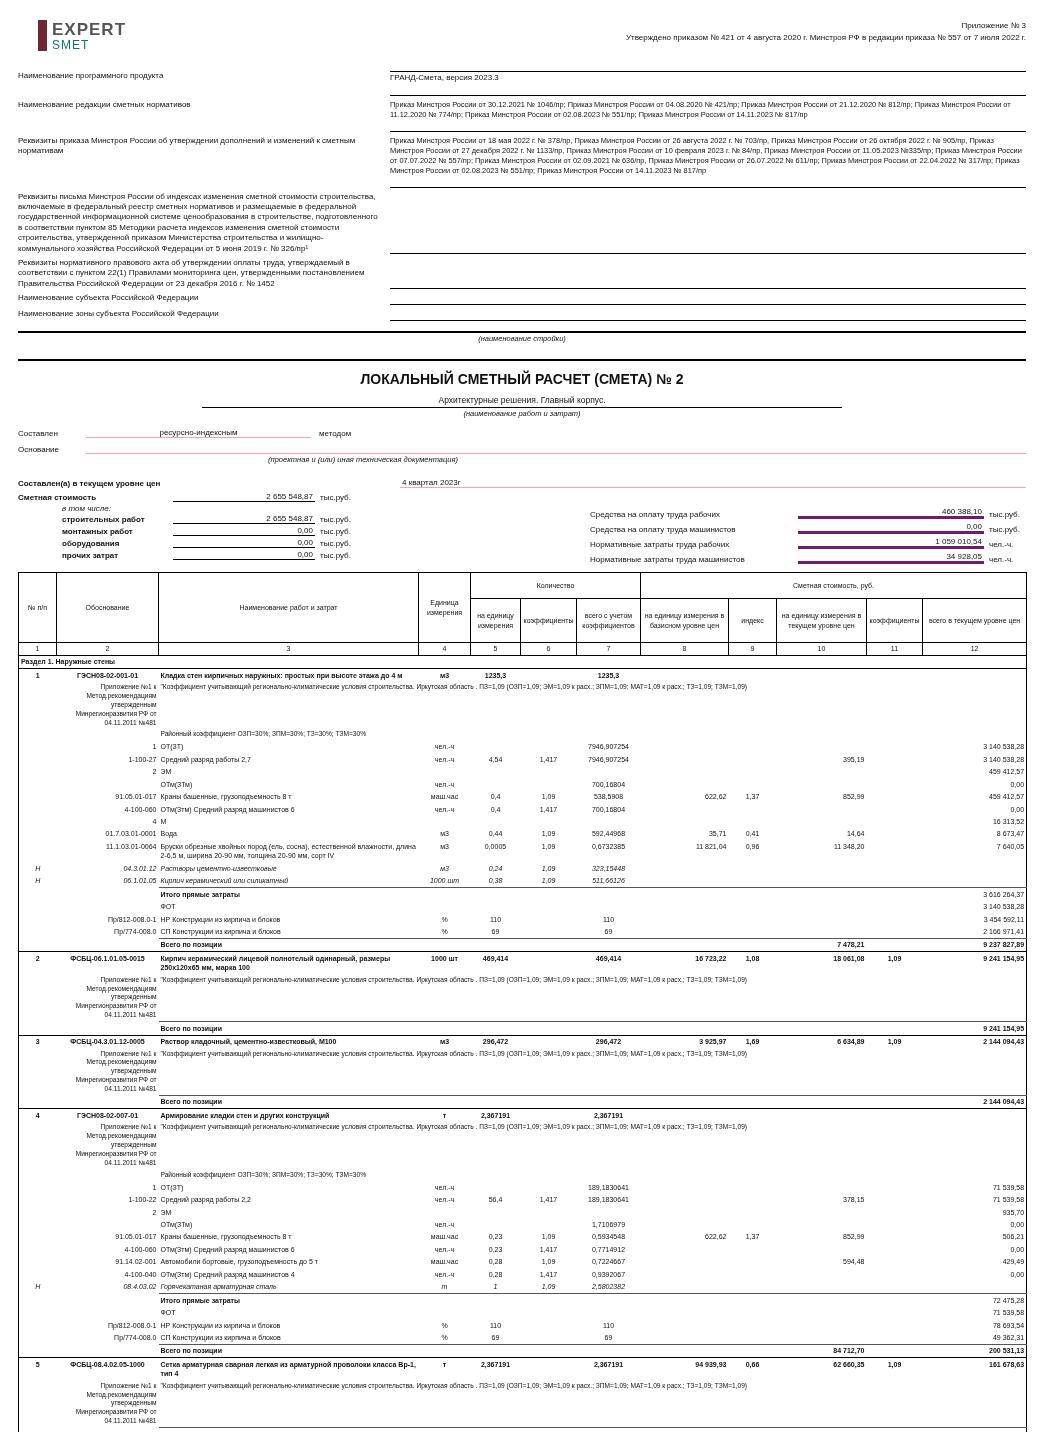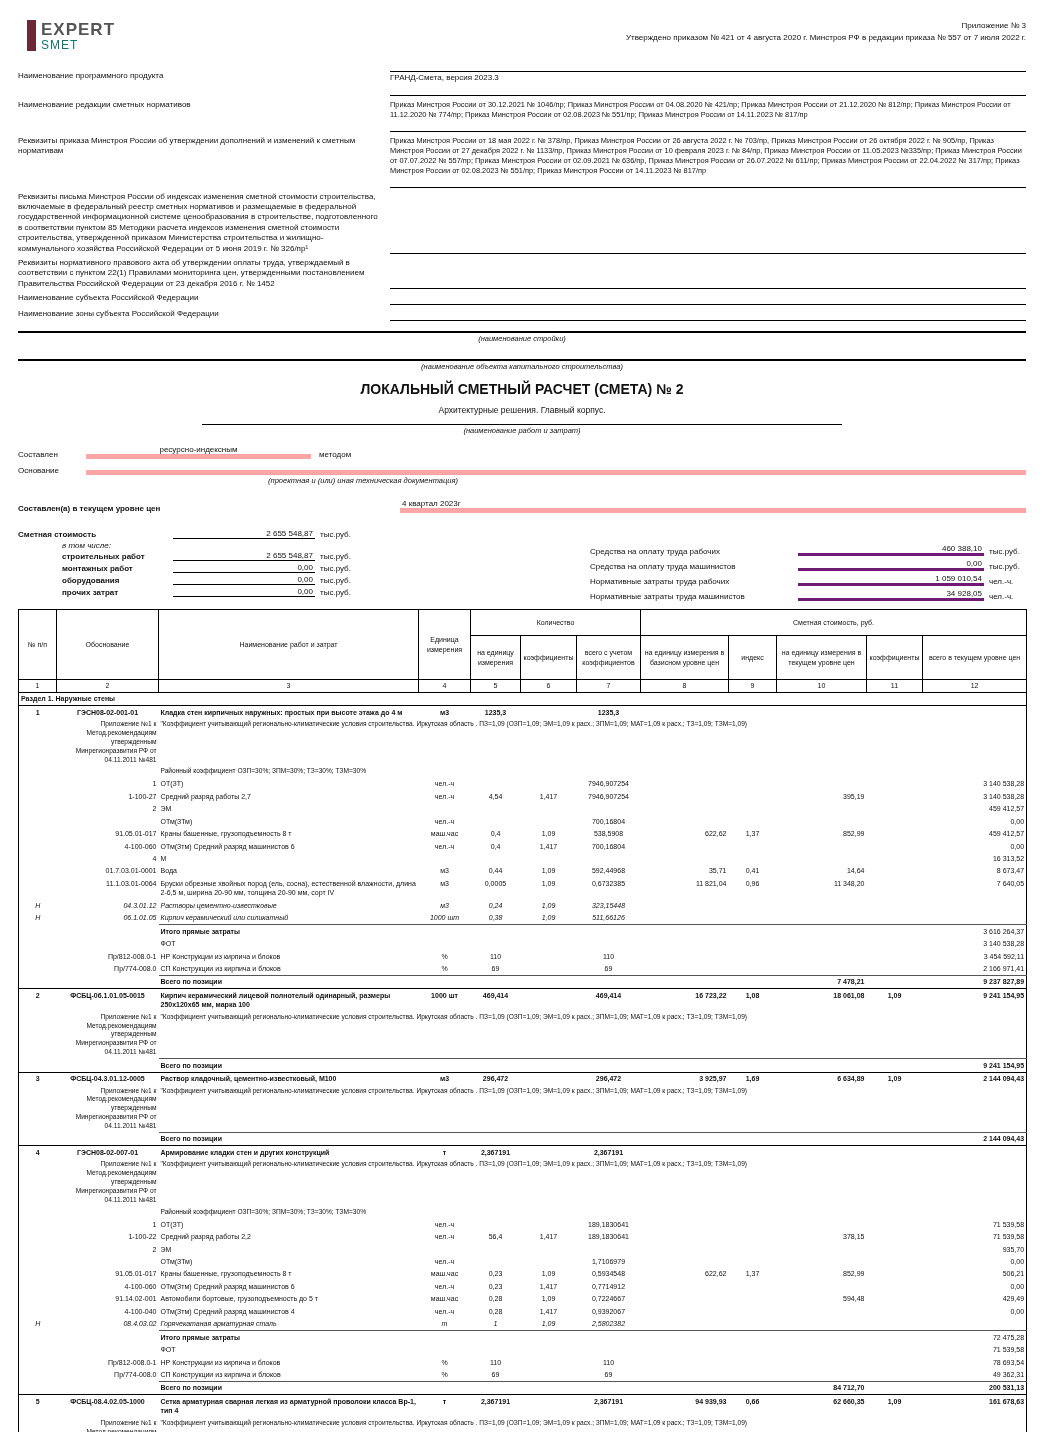--- a/index.html
+++ b/index.html
@@ -2,56 +2,56 @@
 <html><head>
 <meta charset="utf-8">
 <style>
   * { margin:0; padding:0; box-sizing:border-box; }
   html,body { background:#ffffff; }
   body { font-family:"Liberation Sans", sans-serif; color:#111; }
   .page { width:1044px; height:1432px; background:#fff; padding:20px 18px 0 18px; overflow:hidden; position:relative; }
 
   
   .top { display:flex; justify-content:space-between; align-items:flex-start; margin-bottom:20px; }
-  .logo { display:flex; align-items:stretch; margin-left:9px; }
+  .logo { display:flex; align-items:stretch; margin-left:20px; }
   .logo-bar { width:9px; background:#6e2736; margin-right:5px; }
   .logo-txt { color:#4a4a4a; line-height:1; padding-top:1px; }
   .logo-main { font-size:17px; letter-spacing:1px; font-weight:bold; color:#555; }
   .logo-sub { font-size:12px; letter-spacing:1px; color:#0f766e; margin-top:1px; }
   .appr { text-align:right; font-size:8px; line-height:1.5; }
 
   
   #info-rows { margin-top:2px; }
   .info-row { display:flex; align-items:stretch; margin-bottom:4px; }
   .info-label { width:372px; font-size:8px; line-height:1.3; padding-right:10px; }
   .info-value { flex:1; font-size:8px; line-height:1.35; border-bottom:1px solid #000; display:flex; align-items:flex-end; min-height:11px; padding-bottom:11px; }
   .info-value.first { border-top:1px solid #000; padding-top:1px; }
   .info-value.small { font-size:7.4px; }
 
   .hr-thick { border-top:2.5px solid #000; margin-top:10px; }
   .caption { font-size:7.5px; font-style:italic; text-align:center; margin-top:1px; }
   .hr-thick.second { margin-top:16px; }
 
   .title { text-align:center; font-size:14px; font-weight:bold; margin:10px 0 8px 0; }
-  .subtitle-box { width:640px; margin:0 auto; text-align:center; font-size:8.5px; border-bottom:1px solid #000; padding-bottom:9px; }
+  .subtitle-box { width:640px; margin:0 auto; text-align:center; font-size:8.5px; border-bottom:1px solid #000; padding-bottom:2px; }
   .works-cap { margin-bottom:10px; }
 
   .form-row { display:flex; align-items:flex-end; font-size:8px; margin-top:6px; }
-  .fline { border-bottom:5px solid #fca5a5; }
+  .fline { border-bottom:1px solid #fca5a5; }
   .composed .lbl { width:68px; }
   .method { width:225px; text-align:center; margin-right:8px; }
   .basis .lbl { width:68px; }
   .basis-line { flex:1; height:10px; }
   .basis-cap { width:520px; margin-left:85px; text-align:center; }
 
   .current { margin-top:14px; }
   .current .lbl { width:382px; font-weight:bold; }
   .cur-line { flex:1; padding-left:2px; }
 
-  .cost-wrap { margin-top:16px; position:relative; font-size:8px; }
+  .cost-wrap { margin-top:4px; position:relative; font-size:8px; }
   .cost-row { display:flex; align-items:flex-end; margin-bottom:2px; }
   .c-lbl { width:155px; font-weight:bold; }
   .c-lbl.ind { padding-left:44px; }
   .c-incl { padding-left:44px; font-style:italic; margin-bottom:1px; }
   .c-line { width:142px; border-bottom:1px solid #000; text-align:right; padding-right:2px; }
   .c-unit { padding-left:5px; }
   .labor-block { position:absolute; left:572px; top:15px; width:438px; }
   .labor-row { display:flex; align-items:flex-end; margin-bottom:3px; }
   .l-lbl { width:208px; }
   .l-line { flex:1; border-bottom:3px solid #701a75; text-align:right; padding-right:2px; }
@@ -127,21 +127,20 @@
       <div class="info-row">
         <div class="info-label">Наименование зоны субъекта Российской Федерации</div>
         <div class="info-value"></div>
       </div>
     </div>
 
   <div class="hr-thick"></div>
   <div class="caption">(наименование стройки)</div>
 
   <div class="hr-thick second"></div>
-  <div class="caption">(наименование объекта капитального строительства)</div>
 
   <div class="title">ЛОКАЛЬНЫЙ СМЕТНЫЙ РАСЧЕТ (СМЕТА) № 2</div>
   <div class="subtitle-box"><span>Архитектурные решения. Главный корпус.</span></div>
   <div class="caption works-cap">(наименование работ и затрат)</div>
 
   <div class="form-row composed">
     <span class="lbl">Составлен</span>
     <span class="method fline">ресурсно-индексным</span>
     <span>методом</span>
   </div>

